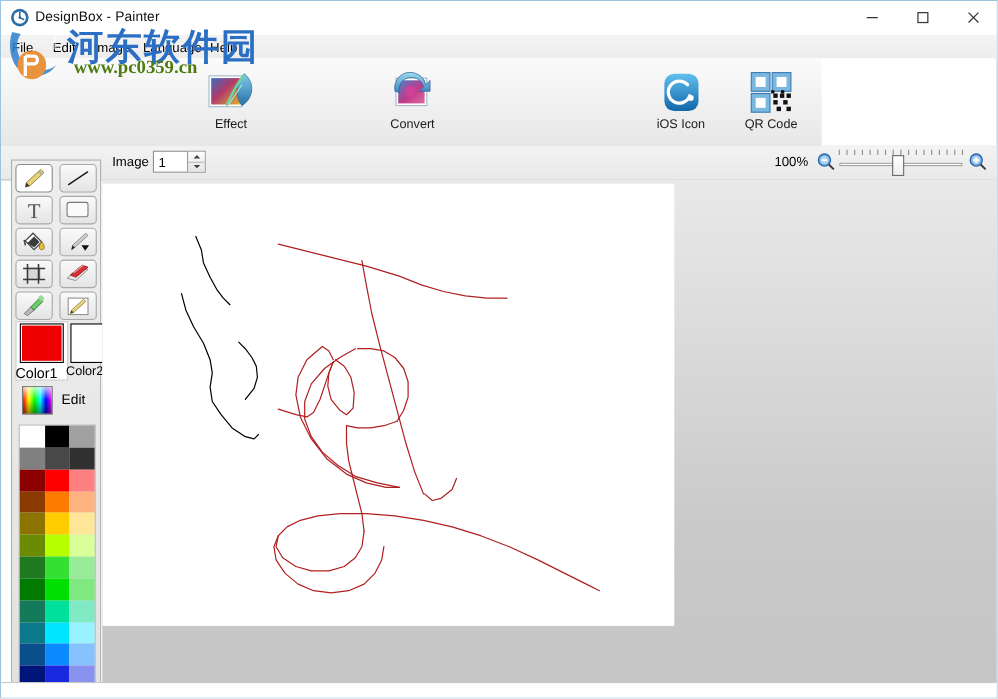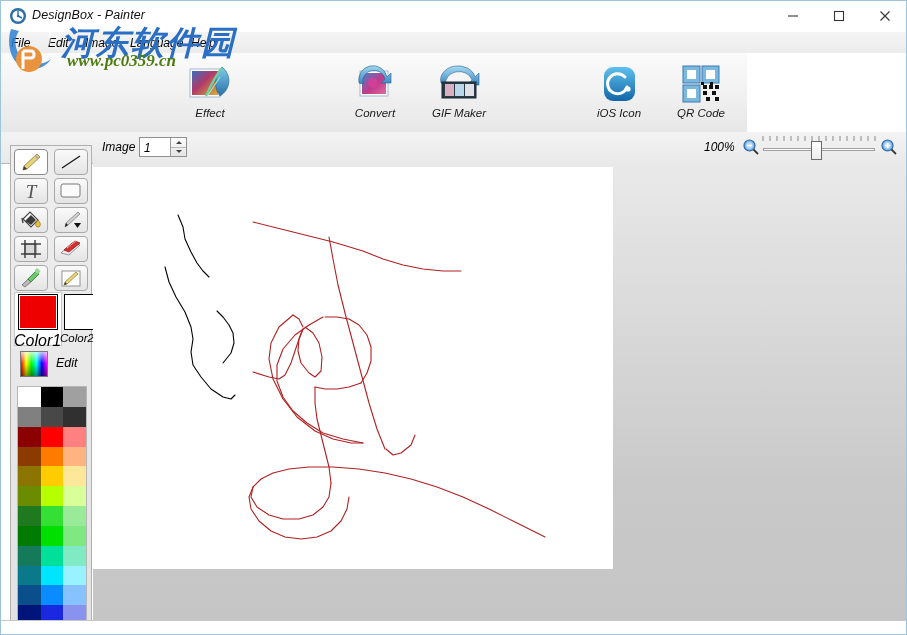--- a/index.html
+++ b/index.html
@@ -10,21 +10,20 @@
     font-size: 12px;
     background: #f0f0f0;
   }
   #app {
     position: relative;
     width: 907px; height: 635px;
     background: #ffffff;
     box-sizing: border-box;
     border: 1px solid #9ec3dd;
     overflow: hidden;
-    font-style: italic;
   }
 
   
   #titlebar {
     position: absolute; left: 0; top: 0;
     width: 907px; height: 31px;
     background: #ffffff;
     border-bottom: 1px solid #e6e6e6;
   }
   #app-icon {
@@ -208,21 +207,21 @@
     box-sizing: border-box;
     background: #ffffff;
   }
   #color1-swatch { position:absolute; left:1px; top:1px; right:1px; bottom:1px; }
   #color2-box {
     position: absolute; left: 50px; top: 0px;
     width: 35px; height: 36px;
     border: 1px solid #000000;
     box-sizing: border-box;
   }
-  #color1-label { position: absolute; left: 0px; top: 38px; font-size: 16px; color: #000; }
+  #color1-label { position: absolute; left: 0px; top: 38px; font-size: 13px; color: #000; }
   #color2-label { position: absolute; left: 46px; top: 38px; font-size: 11.5px; color: #000; }
   #color1-sel {
     position: absolute; left: 0px; top: -2px;
     width: 48px; height: 54px;
     background: #ffffff;
     border: 1px solid #c8c8c8;
     box-sizing: border-box;
   }
 
   #edit-row {
@@ -385,38 +384,20 @@
             </linearGradient>
           </defs>
           <rect x="11" y="10" width="24" height="21" fill="url(#cv1)"></rect>
           <path d="M8 20 A14 14 0 0 1 36 14 L40 10 L40 20 L30 20 L34 16 A10 10 0 0 0 12 21 Z" fill="url(#cv2)" stroke="#2a6090" stroke-width="0.6"></path>
           <circle cx="22" cy="20" r="5" fill="#d0409a"></circle>
         </svg>
       </span>
       <span class="tb-label">Convert</span>
     </div>
 
-    <div class="tb-item" style="left:418px">
-      <span class="tb-ico">
-        <svg width="48" height="42" viewBox="0 0 48 42">
-          <defs>
-            <linearGradient id="gf1" x1="0" y1="0" x2="0" y2="1">
-              <stop offset="0%" stop-color="#a8ddf4"></stop>
-                <stop offset="100%" stop-color="#3a85c0"></stop>
-            </linearGradient>
-          </defs>
-          <path d="M6 20 A16 13 0 0 1 40 14 L44 10 L44 22 L32 22 L37 17 A11 9 0 0 0 11 22 Z" fill="url(#gf1)" stroke="#2a6090" stroke-width="0.6"></path>
-          <rect x="7" y="19" width="34" height="16" fill="#2a3a44" stroke="#1a2a34"></rect>
-          <rect x="10" y="21" width="9" height="12" fill="#d8b0c0"></rect>
-          <rect x="20" y="21" width="9" height="12" fill="#b8d8e8"></rect>
-          <rect x="30" y="21" width="9" height="12" fill="#e0e0e8"></rect>
-        </svg>
-      </span>
-      <span class="tb-label">GIF Maker</span>
-    </div>
 
 
     <div class="tb-item" style="left:578px">
       <span class="tb-ico">
         <svg width="48" height="42" viewBox="0 0 48 42">
           <defs>
             <linearGradient id="ios1" x1="0" y1="0" x2="0" y2="1">
               <stop offset="0%" stop-color="#5fc0ee"></stop>
                 <stop offset="100%" stop-color="#1366a8"></stop>
             </linearGradient>

